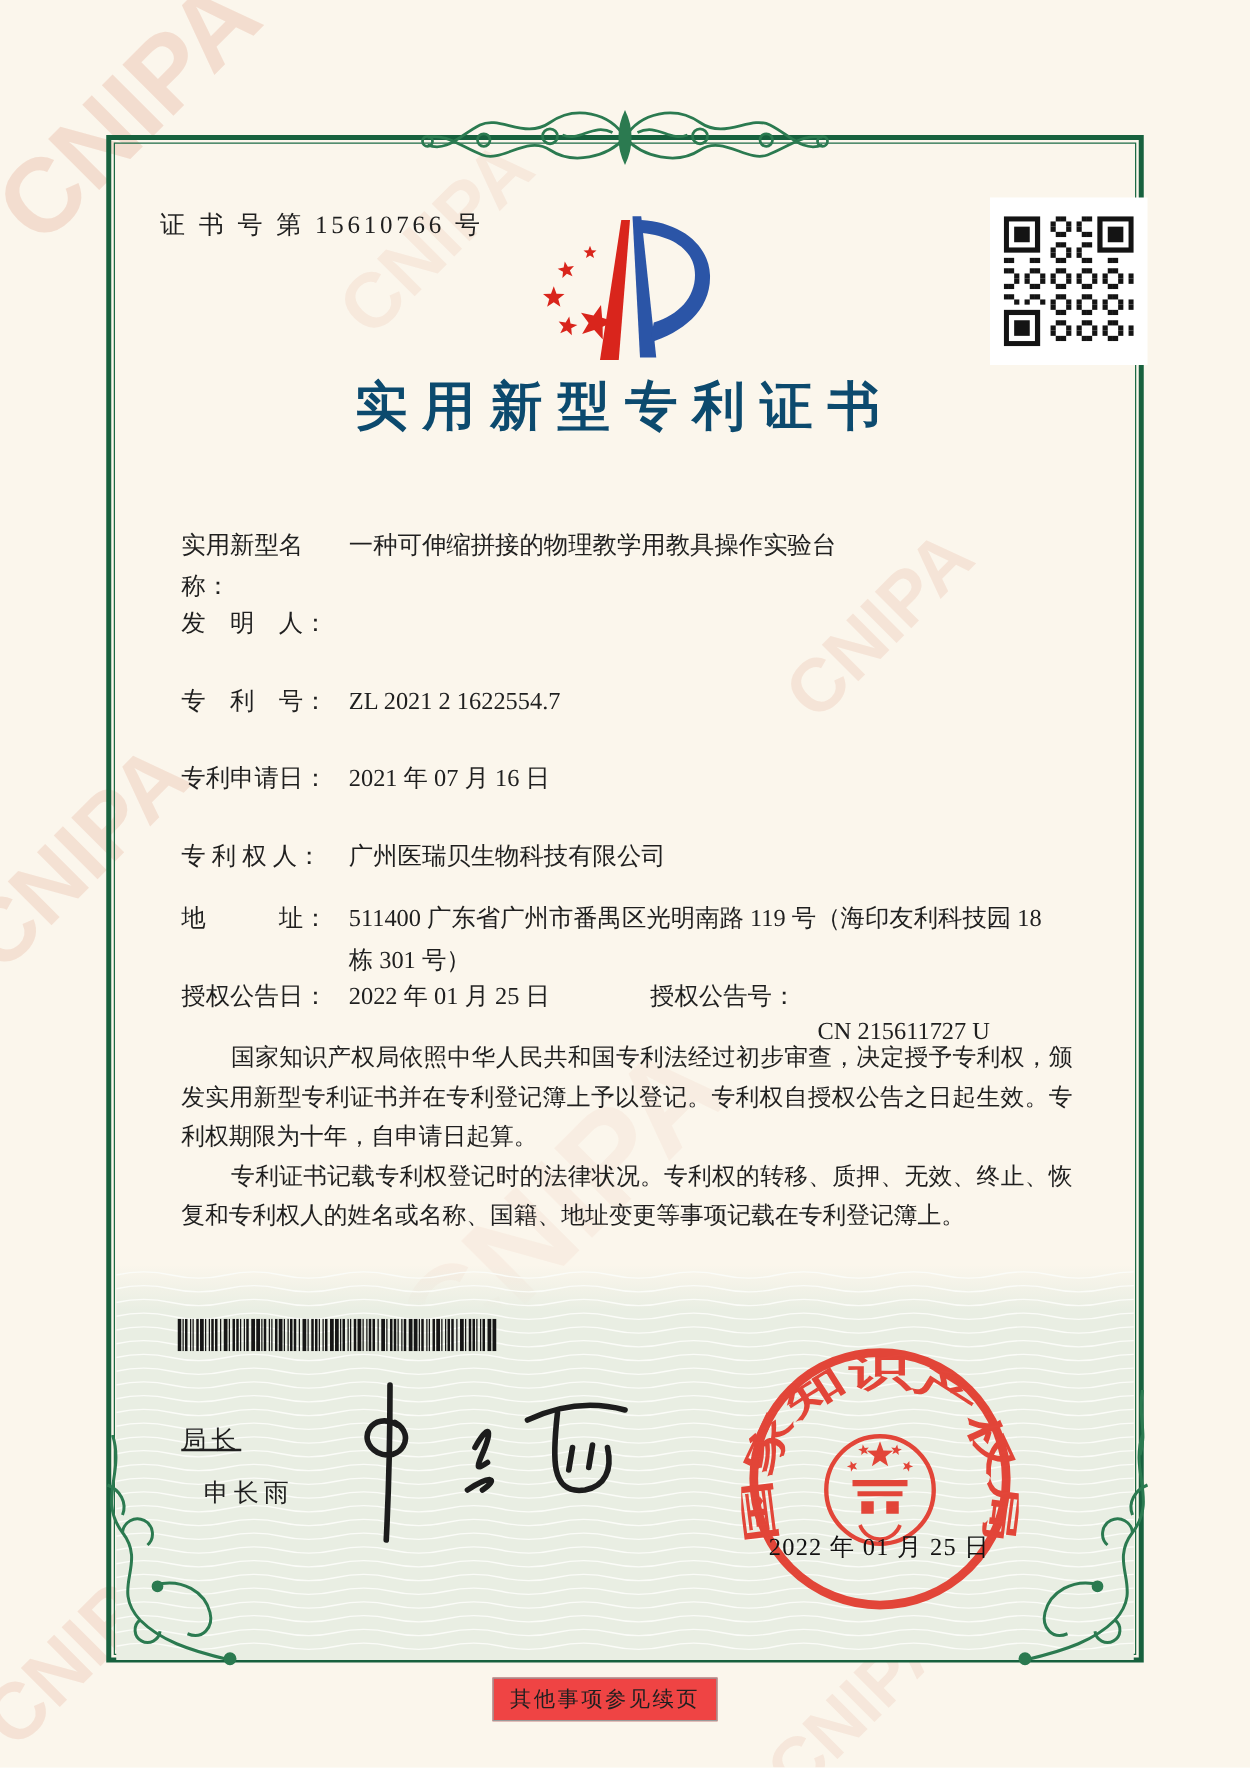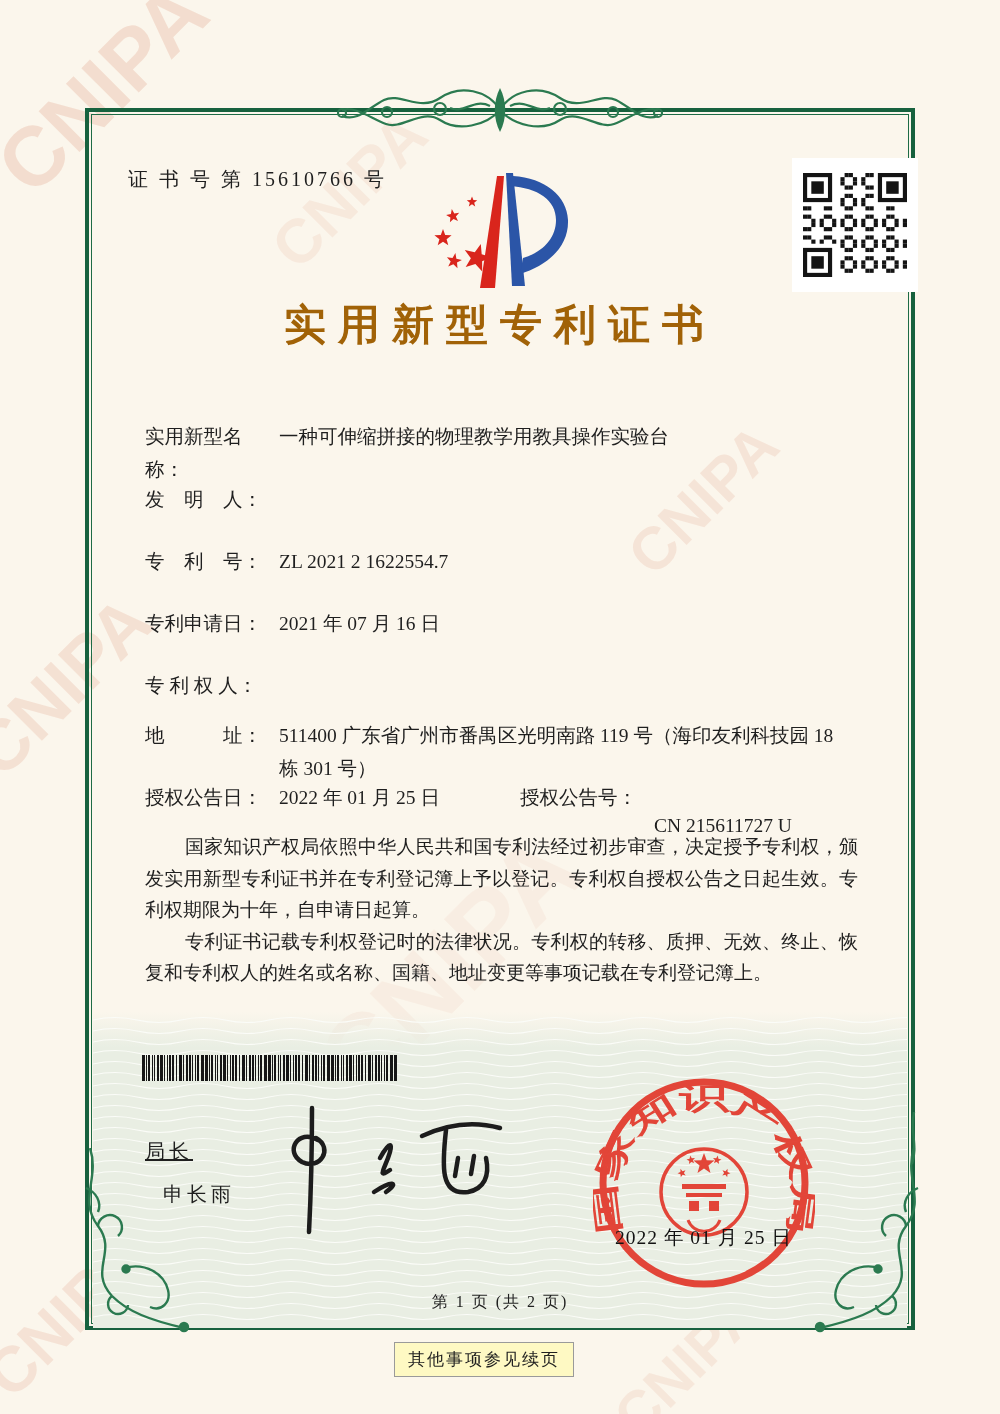--- a/index.html
+++ b/index.html
@@ -30,21 +30,21 @@
 
   .cert-no { position:absolute; left:128px; top:166px; font-size:20px; letter-spacing:3px; z-index:4; }
 
   .logo { position:absolute; left:420px; top:158px; z-index:4; }
 
   .qr-box { position:absolute; left:792px; top:158px; width:126px; height:134px; background:#fff; z-index:4;
             display:flex; align-items:center; justify-content:center; }
   .qr-box .q { fill:#141414; }
 
   .title { position:absolute; left:0; width:1000px; top:297px; text-align:center;
-           font-size:42px; font-weight:bold; letter-spacing:12px; color:#a16207; z-index:4; }
+           font-size:42px; font-weight:bold; letter-spacing:12px; color:#0c4a6e; z-index:4; }
 
   .row { position:absolute; left:145px; width:716px; display:flex; font-size:19.5px; line-height:33px; z-index:4; }
   .row .lbl { width:134px; flex:none; }
   .row .val { flex:1; }
   .row .val2 { flex:1;margin-top:28px; }
   .r0{top:420px}.r1{top:483px}.r2{top:545px}.r3{top:607px}.r4{top:669px}
   .r5{top:719px}.r5 .val{max-width:575px}
   .r6{top:781px}.r6 .val{max-width:241px;flex:none;width:241px}.r6 .lbl2{width:134px;flex:none}
 
   .paras { position:absolute; left:145px; top:831px; width:713px; font-size:19px;
@@ -60,21 +60,21 @@
   .sig { position:absolute; left:262px; top:1100px; z-index:4; }
   .sig path { stroke:#1c1c1c; stroke-width:4.5; fill:none; stroke-linecap:round; stroke-linejoin:round; }
 
   .seal { position:absolute; left:593px; top:1072px; z-index:5; opacity:.92; }
   .seal-date { position:absolute; left:615px; top:1224px; font-size:19.5px; letter-spacing:1px;
                color:#121212; z-index:6; }
 
   .page-num { position:absolute; left:85px; width:830px; top:1292px; text-align:center;
               font-size:16px; letter-spacing:2px; z-index:4; }
 
-  .cont-box { position:absolute; left:394px; top:1342px; width:180px; height:35px; background:#fef9c3;
+  .cont-box { position:absolute; left:394px; top:1342px; width:180px; height:35px; background:#ef4444;
               border:1px solid #9a9a9a; display:flex; align-items:center; justify-content:center;
               font-size:17px; letter-spacing:2px; z-index:4; }
 </style>
 </head>
 <body>
 
 <div class="page">
 
   <div class="wm" style="left:-25px;top:40px;font-size:84px;opacity:.30">CNIPA</div>
   <div class="wm" style="left:255px;top:155px;font-size:62px;opacity:.16">CNIPA</div>
@@ -326,20 +326,21 @@
   <div class="row r2">
     <span class="lbl">专　利　号：</span>
     <span class="val">ZL 2021 2 1622554.7</span>
   </div>
   <div class="row r3">
     <span class="lbl">专利申请日：</span>
     <span class="val">2021 年 07 月 16 日</span>
   </div>
   <div class="row r4">
     <span class="lbl">专 利 权 人：</span>
+    <span class="val">广州医瑞贝生物科技有限公司</span>
   </div>
   <div class="row r5">
     <span class="lbl">地　　　址：</span>
     <span class="val">511400 广东省广州市番禺区光明南路 119 号（海印友利科技园 18 栋 301 号）</span>
   </div>
   <div class="row r6">
     <span class="lbl">授权公告日：</span>
     <span class="val">2022 年 01 月 25 日</span>
     <span class="lbl2">授权公告号：</span>
     <span class="val2">CN 215611727 U</span>
@@ -461,16 +462,15 @@
       <polygon stroke="none" points="134.5,96.8 134.6,99.9 137.5,101.2 134.5,102.2 134.2,105.3 132.4,102.8 129.3,103.5 131.1,100.9 129.5,98.2 132.5,99.2"></polygon>
       <rect x="89" y="112" width="44" height="5" stroke="none"></rect>
       <rect x="93" y="121" width="36" height="4" stroke="none"></rect>
       <rect x="96" y="129" width="10" height="10" stroke="none"></rect>
       <rect x="116" y="129" width="10" height="10" stroke="none"></rect>
       <path d="M95,148 a17,17 0 0 0 32,0" fill="none" stroke-width="3"></path>
     </g>
   </svg>
   <div class="seal-date">2022 年 01 月 25 日</div>
 
-  <div class="page-num">第 1 页 (共 2 页)</div>
   <div class="cont-box">其他事项参见续页</div>
 
 </div>
 
 </body></html>

